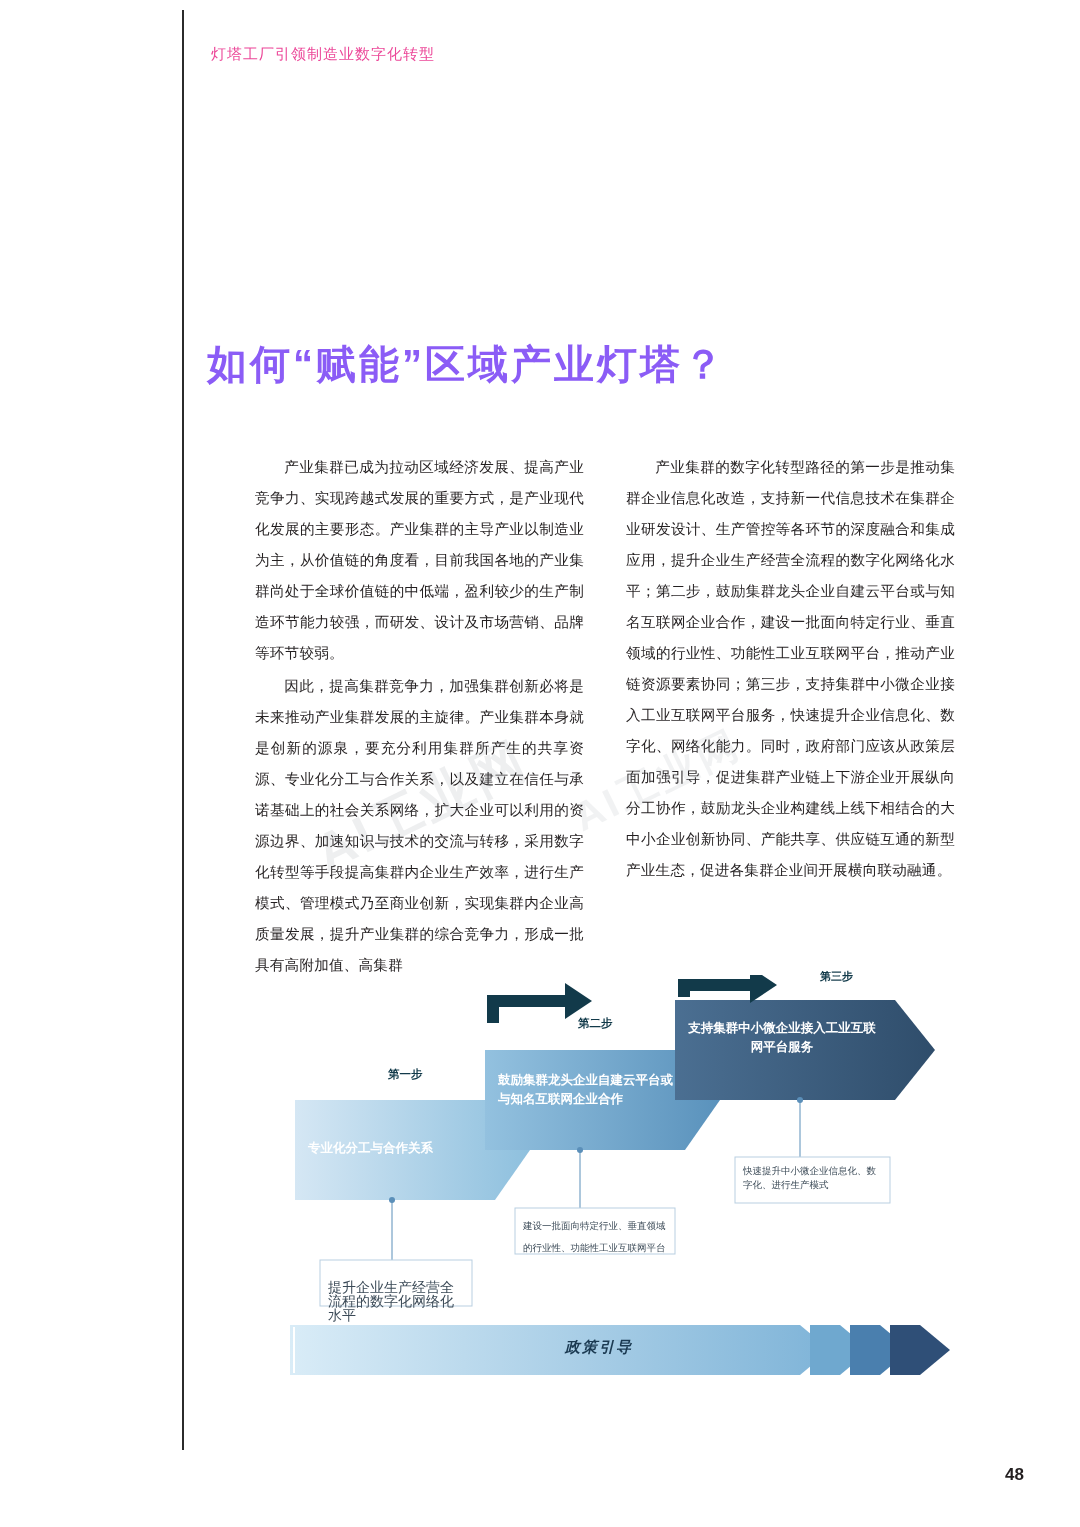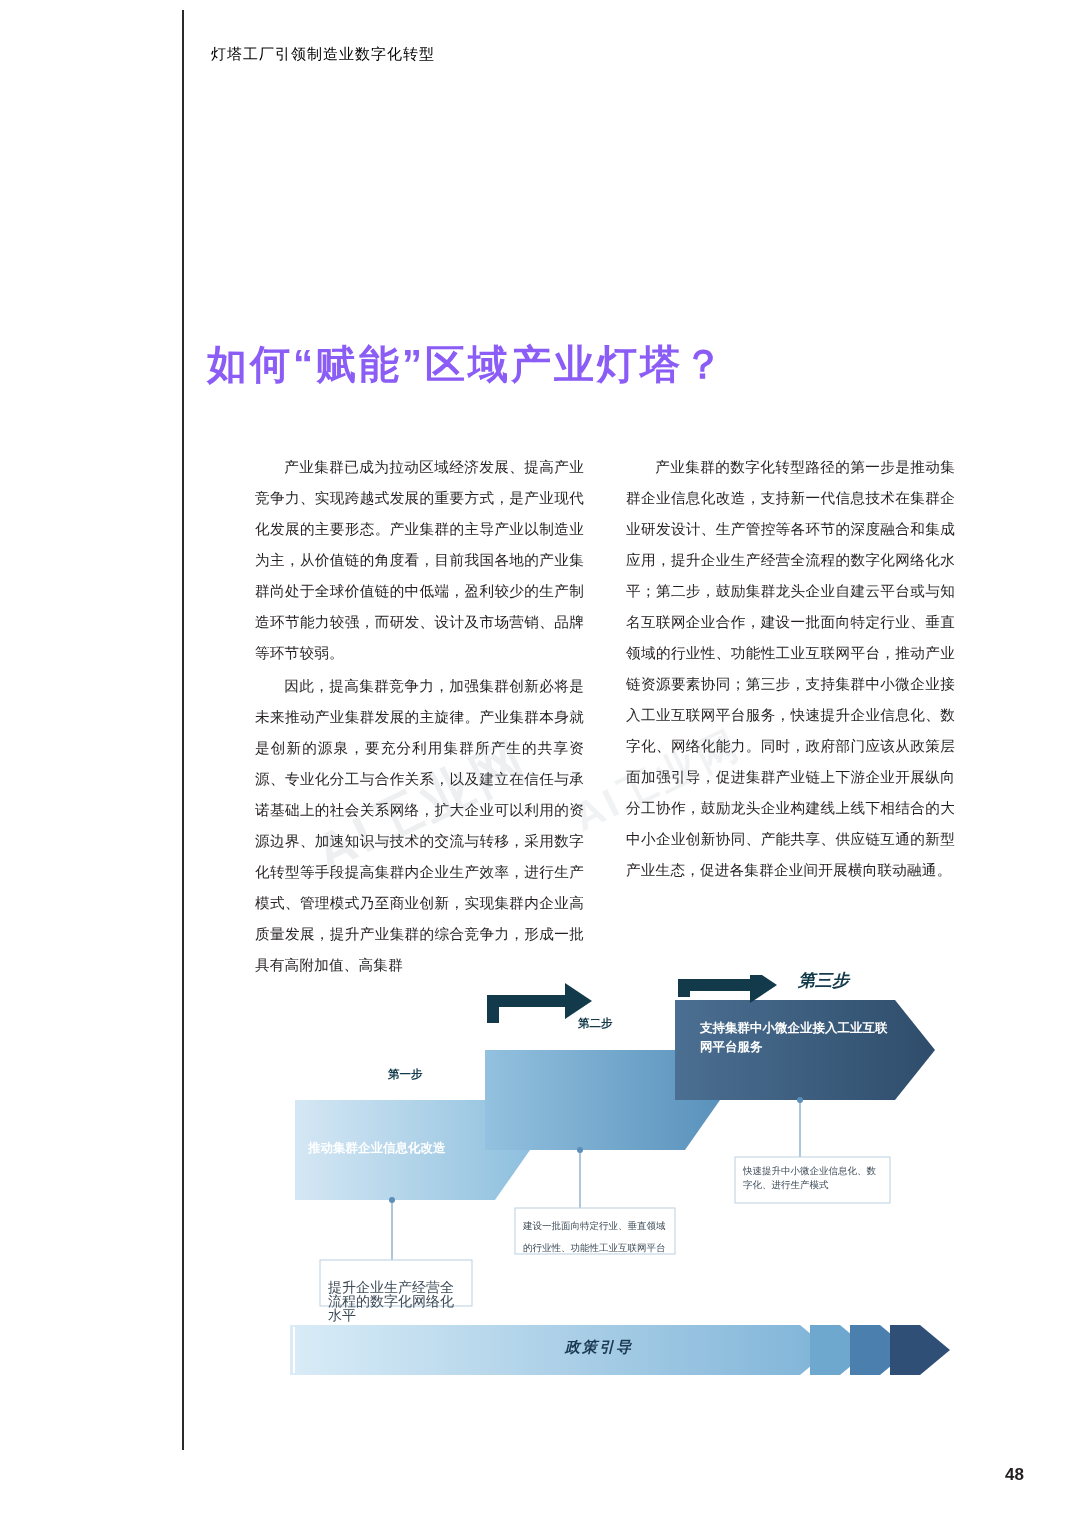--- a/index.html
+++ b/index.html
@@ -30,21 +30,21 @@
     height: 1440px;
     background: #2b2b2b;
   }
 
   .running-head {
     position: absolute;
     left: 211px;
     top: 45px;
     font-size: 15px;
     letter-spacing: 1px;
-    color: #000000;
+    color: #ec4899;
     white-space: nowrap;
   }
 
   .chapter-title {
     position: absolute;
     left: 207px;
     top: 310px;
     font-size: 40px;
     font-weight: bold;
     letter-spacing: 3px;
@@ -211,24 +211,25 @@
         <path d="M530,350 L560,350 L590,375 L560,400 L530,400 Z" fill="#6fa8cf"></path>
         <path d="M570,350 L600,350 L630,375 L600,400 L570,400 Z" fill="#4a7fae"></path>
         <path d="M610,350 L640,350 L670,375 L640,400 L610,400 Z" fill="#2f4f77"></path>
         <line x1="14" y1="352" x2="14" y2="398" stroke="#ffffff" stroke-width="2"></line>
       </g>
     </svg>
 
     <div style="position:absolute;left:0;top:0;width:700px;height:420px;">
       <div style="position:absolute;left:108px;top:92px;font-size:11.5px;font-weight:bold;color:#123a4a;">第一步</div>
       <div style="position:absolute;left:298px;top:41px;font-size:11.5px;font-weight:bold;color:#123a4a;">第二步</div>
-      <div style="position:absolute;left:518px;top:-6px;font-size:17px;font-weight:bold;color:#123a4a;font-style:italic;">第三步</div>
-
-      <div style="position:absolute;left:28px;top:164px;width:190px;font-size:12.5px;font-weight:bold;color:#ffffff;line-height:18px;">推动集群企业信息化改造</div>
-      <div style="position:absolute;left:420px;top:44px;width:196px;font-size:12.5px;font-weight:bold;color:#ffffff;line-height:19px;">支持集群中小微企业接入工业互联网平台服务</div>
+      <div style="position:absolute;left:540px;top:-6px;font-size:11px;font-weight:bold;color:#123a4a;">第三步</div>
+
+      <div style="position:absolute;left:28px;top:164px;width:190px;font-size:12.5px;font-weight:bold;color:#ffffff;line-height:18px;">专业化分工与合作关系</div>
+      <div style="position:absolute;left:218px;top:96px;width:182px;font-size:12.5px;font-weight:bold;color:#ffffff;line-height:19px;">鼓励集群龙头企业自建云平台或与知名互联网企业合作</div>
+      <div style="position:absolute;left:404px;top:44px;width:196px;font-size:12.5px;font-weight:bold;color:#ffffff;line-height:19px;text-align:center;">支持集群中小微企业接入工业互联网平台服务</div>
 
       <div style="position:absolute;left:48px;top:305px;width:136px;font-size:14px;color:#3b4a57;line-height:14px;">提升企业生产经营全流程的数字化网络化水平</div>
       <div style="position:absolute;left:243px;top:240px;width:146px;font-size:9.5px;color:#3b4a57;line-height:22px;">建设一批面向特定行业、垂直领域的行业性、功能性工业互联网平台</div>
       <div style="position:absolute;left:463px;top:189px;width:140px;font-size:9.5px;color:#3b4a57;line-height:14px;">快速提升中小微企业信息化、数字化、进行生产模式</div>
 
       <div style="position:absolute;left:285px;top:363px;font-size:15px;font-weight:bold;color:#1b3a52;letter-spacing:2px;font-style:italic;">政策引导</div>
     </div>
   </div>
 
   <div class="page-number">48</div>

